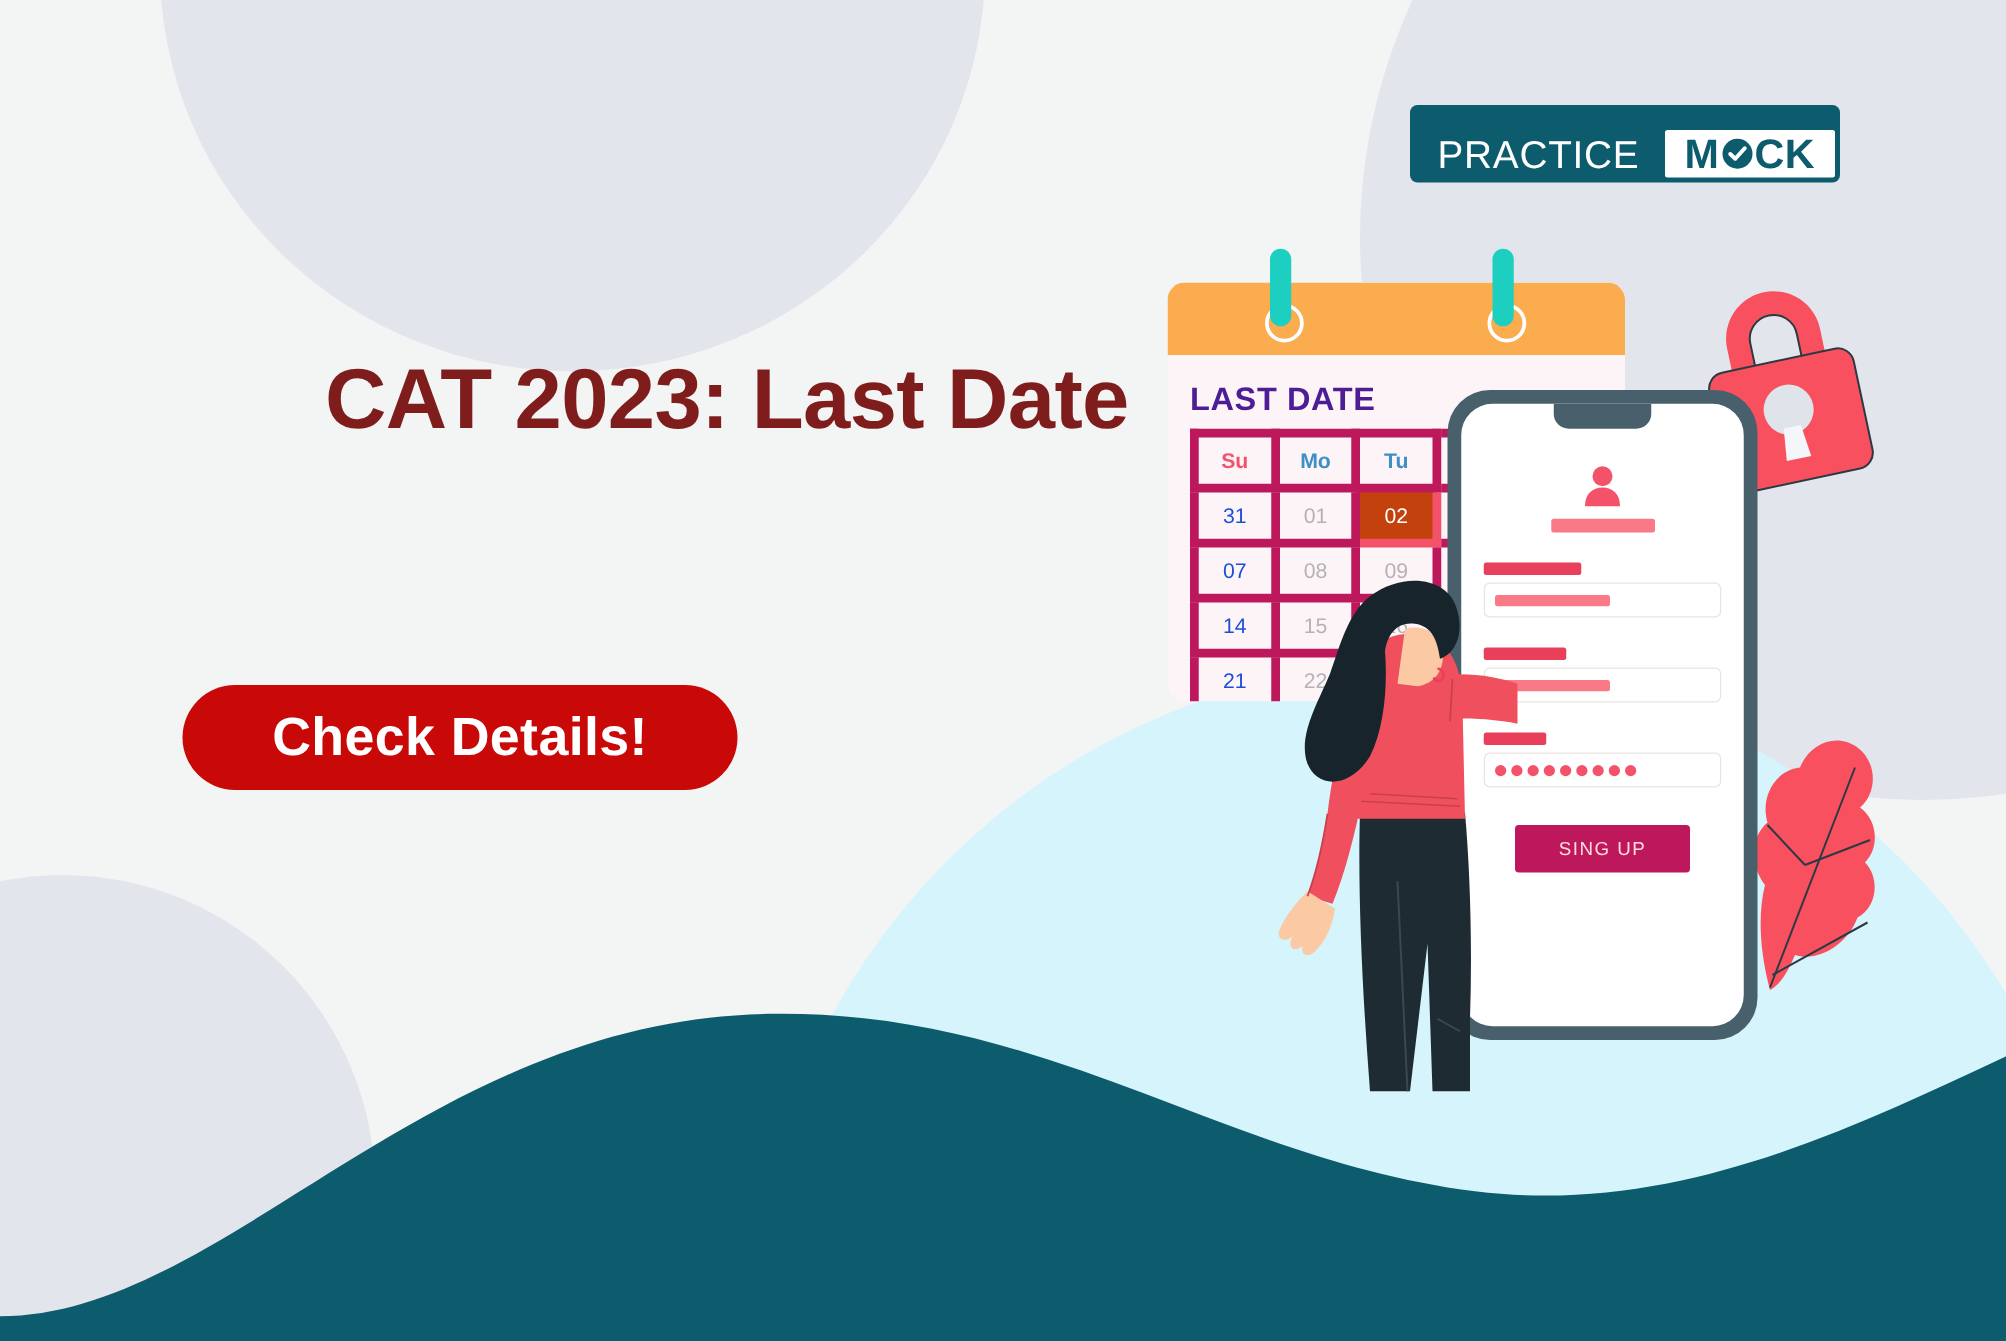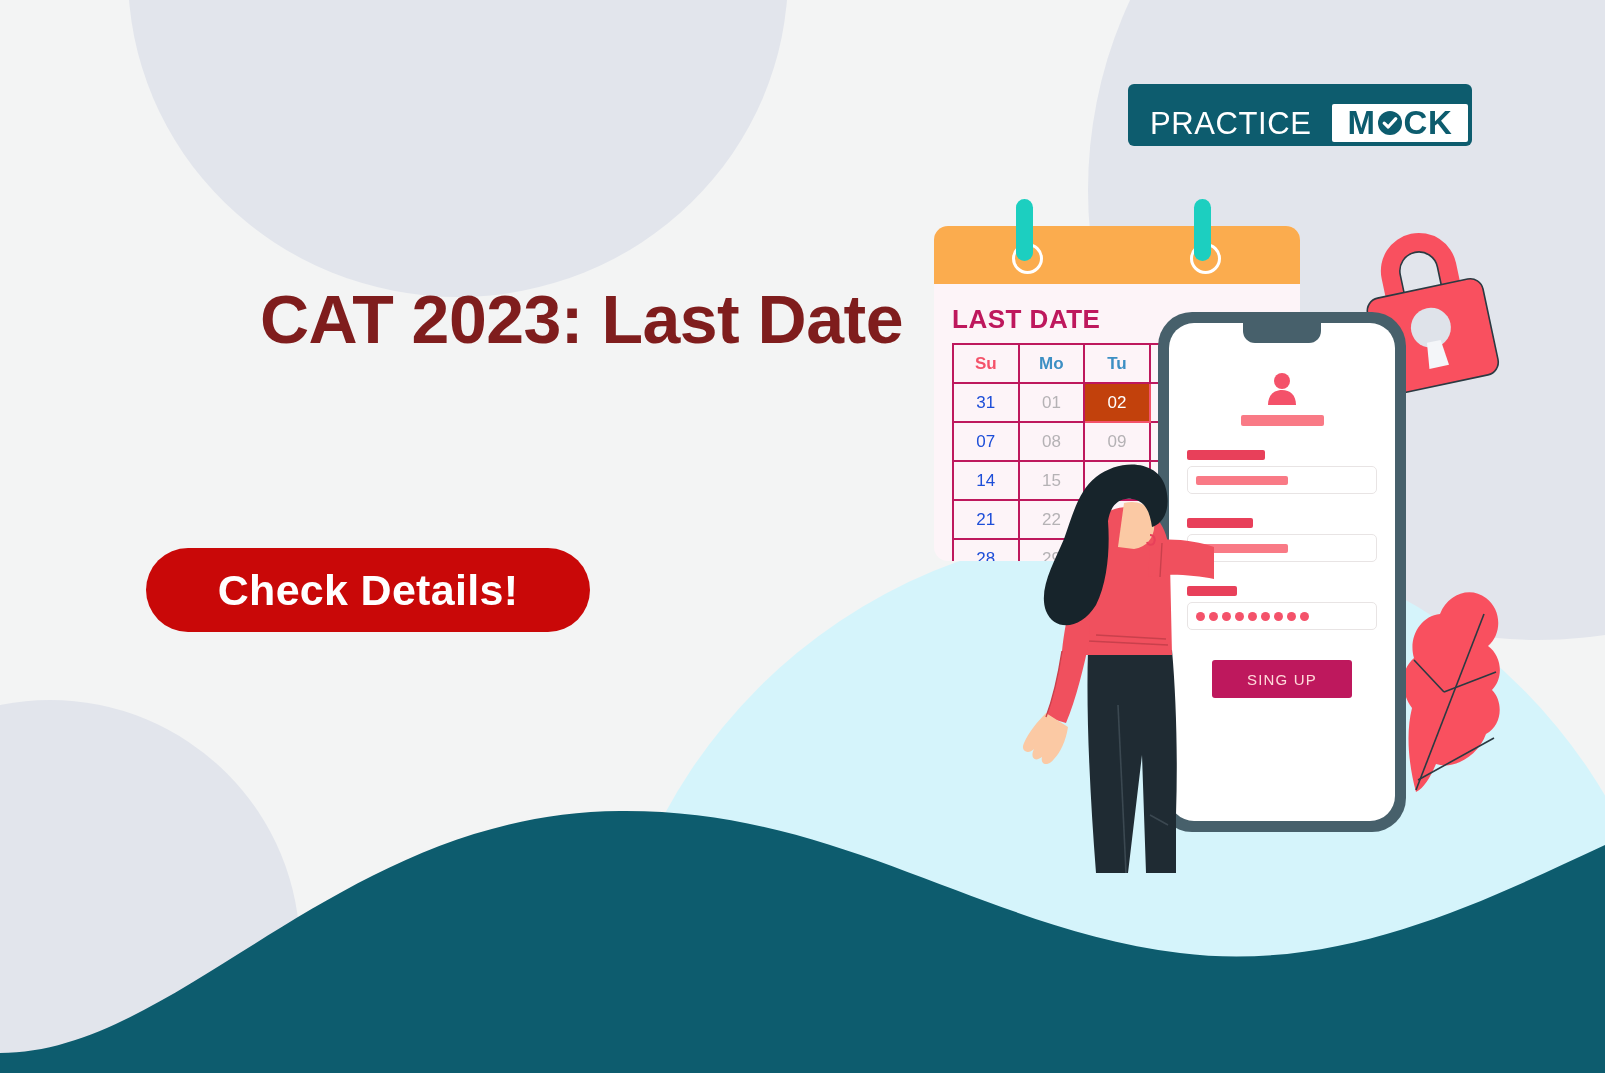--- a/index.html
+++ b/index.html
@@ -139,33 +139,33 @@
     height: 335px;
     background: #fdf4f8;
     border-radius: 14px;
     overflow: hidden;
   }
   #calendar-header {
     height: 58px;
     background: #fbac4e;
   }
   #calendar-title {
-    color: #be185d;
+    color: #4c1d95;
     font-size: 26px;
     font-weight: bold;
     letter-spacing: 0.5px;
     margin: 20px 0 8px 18px;
   }
   #calendar-grid {
     margin: 0 0 0 18px;
     border-collapse: collapse;
     width: 330px;
   }
   #calendar-grid td, #calendar-grid th {
-    border: 2px solid #be185d;
+    border: 7px solid #be185d;
     width: 47px;
     height: 35px;
     text-align: center;
     font-size: 17px;
     font-weight: normal;
   }
   #calendar-grid th { font-weight: bold; font-size: 17px; color: #3d8fc4; }
   #calendar-grid th.sun { color: #f4526a; }
   #calendar-grid td { color: #b5b2b5; }
   #calendar-grid td.sun { color: #1d4ed8; }

